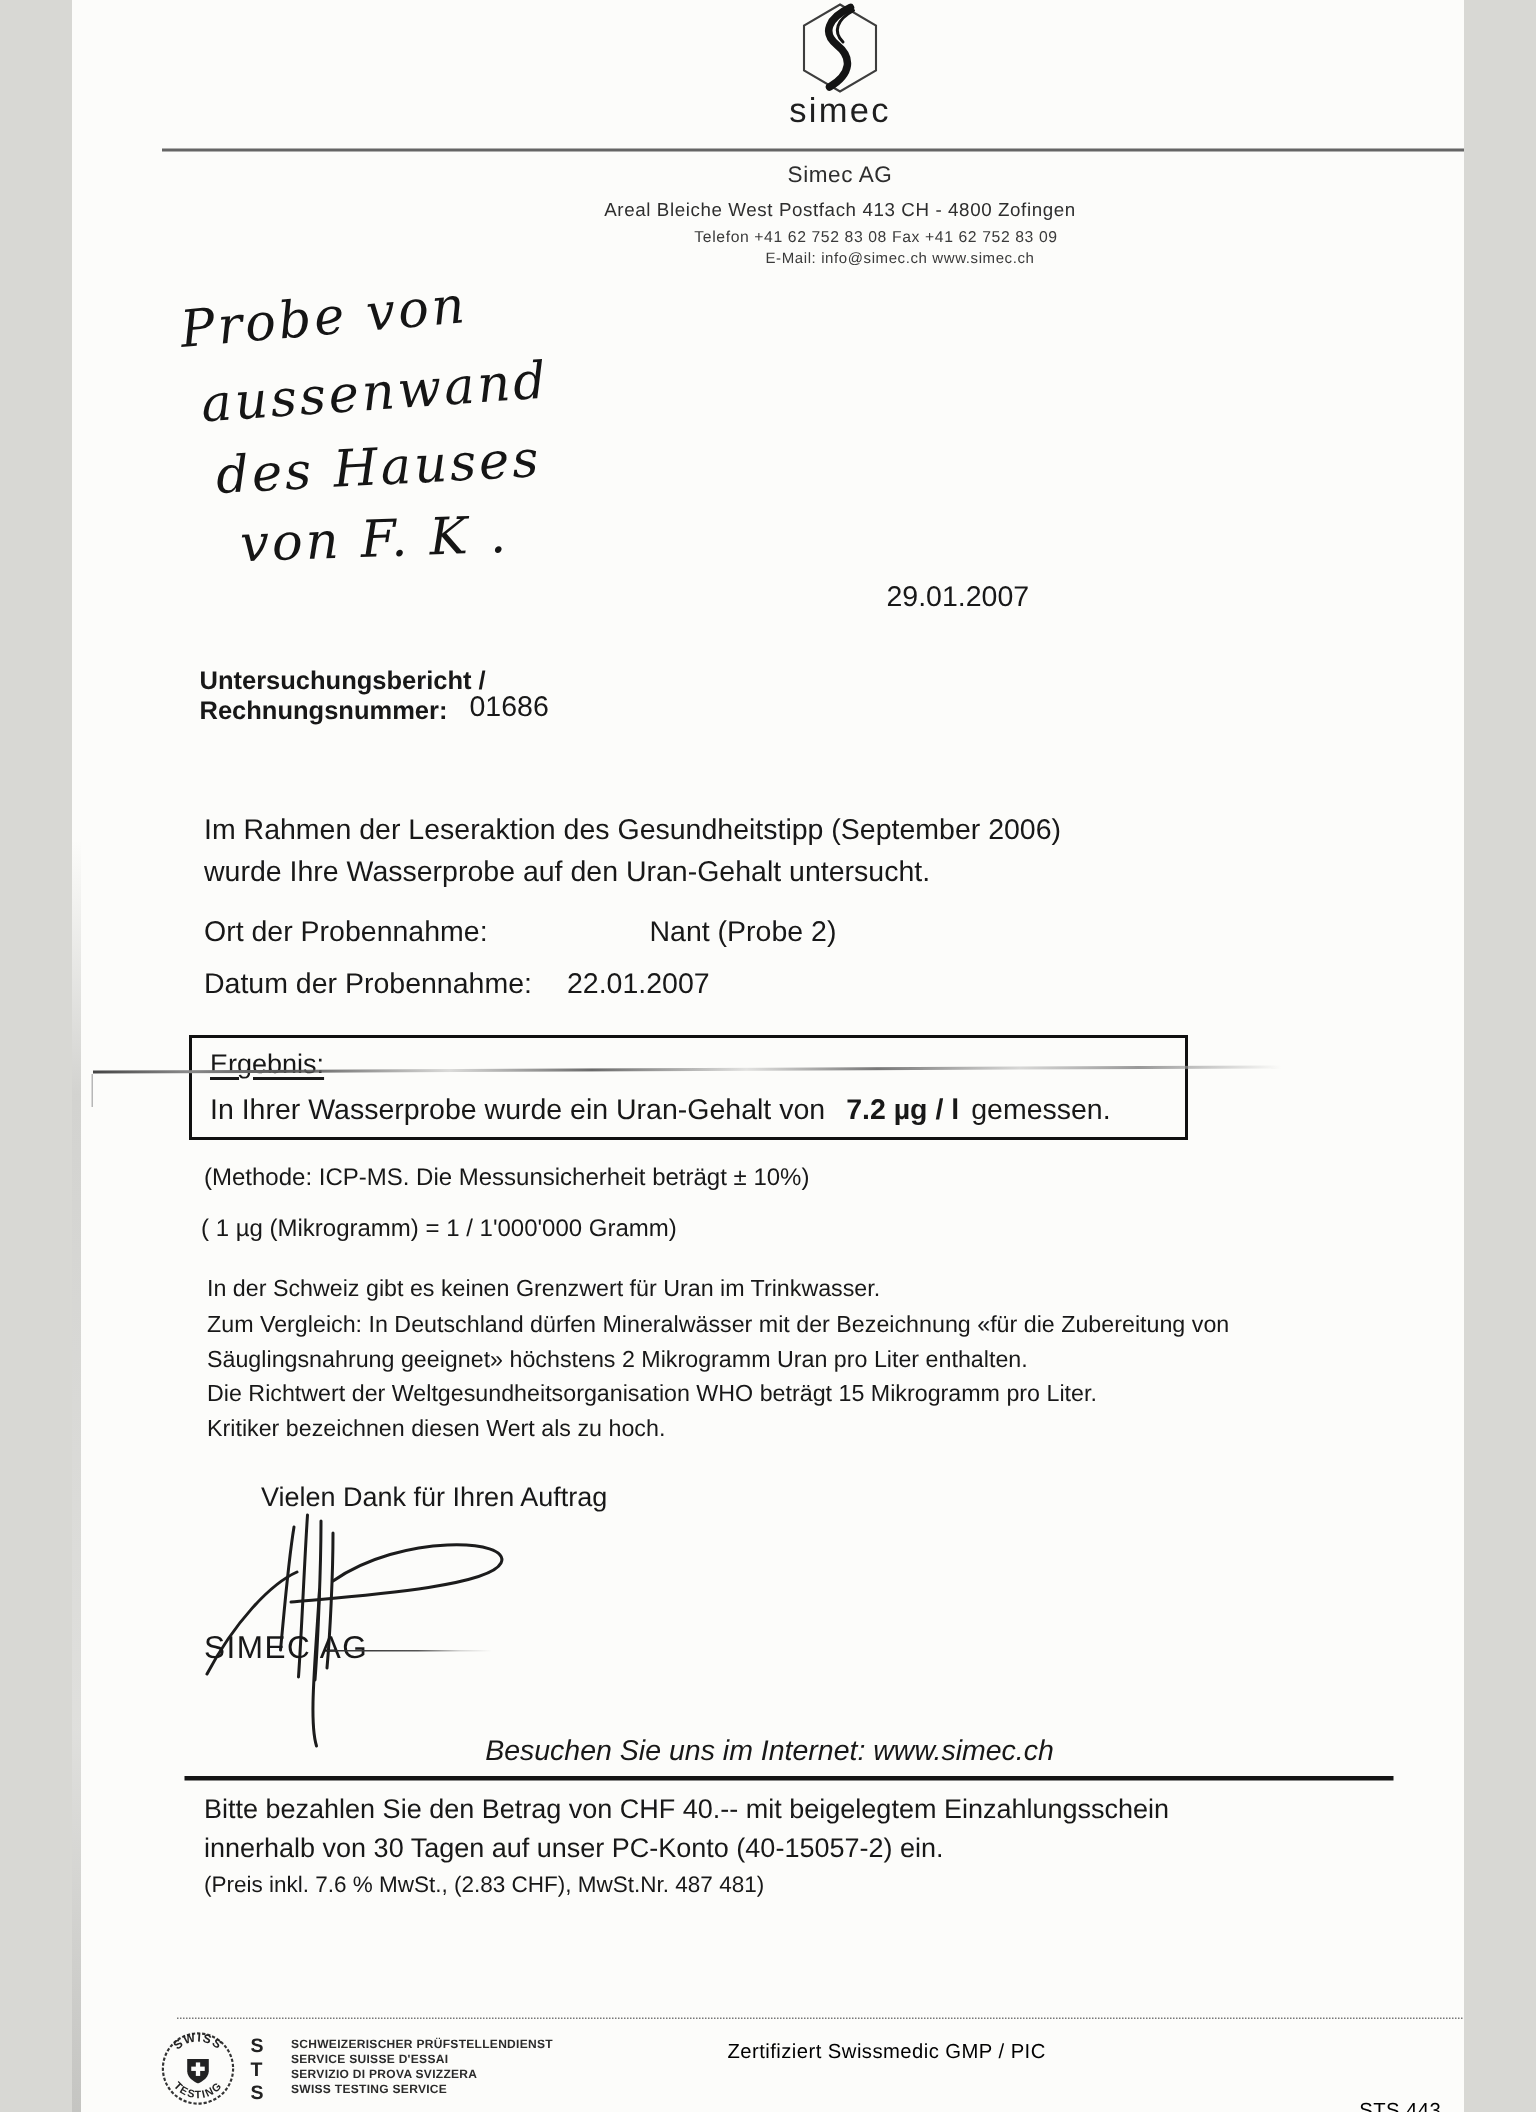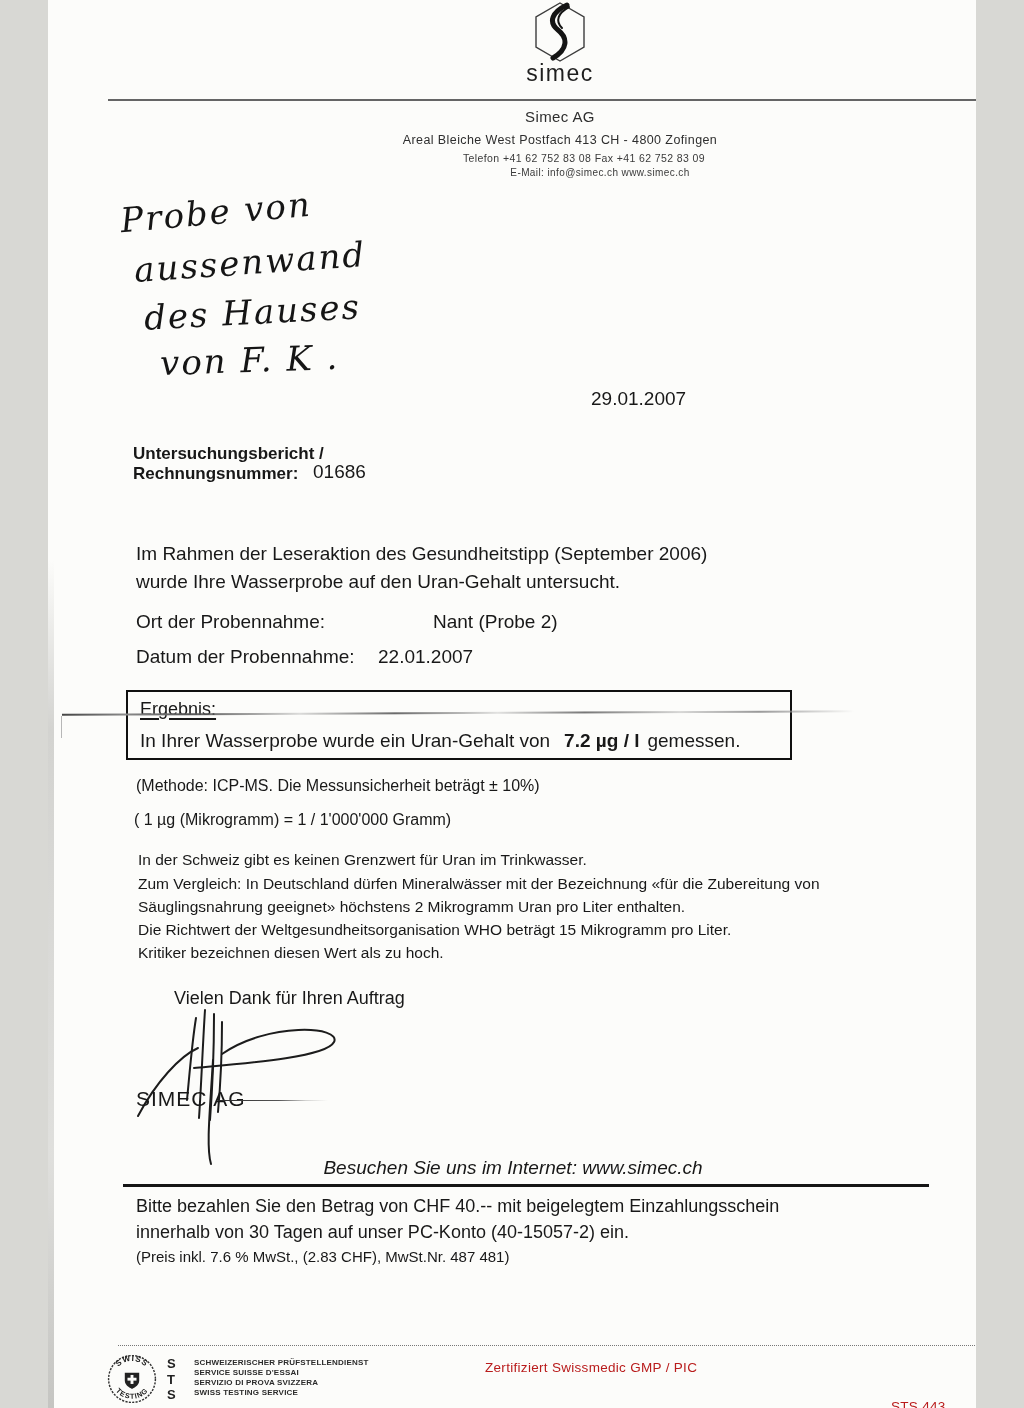--- a/index.html
+++ b/index.html
@@ -65,21 +65,21 @@
     left:170px;top:1100px;width:110px;height:1px;
     background:linear-gradient(90deg,#2a2a2a 0%,#555 55%,rgba(90,90,90,.25) 80%,rgba(90,90,90,0) 100%);
   }
   .simec-ag{left:88px;top:1087px;font-size:21px;letter-spacing:1px;}
   
   .pay-rule{left:75px;top:1184px;width:806px;height:3px;background:#151515;}
   
   .foot-dotted{left:70px;top:1345px;width:945px;border-top:1.5px dotted #777;}
   .sts-letter{font-size:13px;font-weight:bold;line-height:15.5px;color:#222;}
   .org-line{font-size:8px;font-weight:bold;line-height:10px;letter-spacing:.2px;color:#2b2b2b;white-space:nowrap;}
-  .foot-thin{font-size:13.5px;color:#b91c1c;letter-spacing:.3px;}
+  .foot-thin{font-size:13.5px;color:#000000;letter-spacing:.3px;text-align:center;}
 </style>
 </head>
 <body>
 
 <div class="page">
 
   <div class="abs edge-strip"></div>
 
   <svg class="abs" style="left:480px;top:2px;" width="64" height="60" viewBox="0 0 64 60">
     <polygon points="32,1 56,15 56,45 32,59 8,45 8,15" fill="none" stroke="#3d3d3d" stroke-width="1.4"></polygon>

